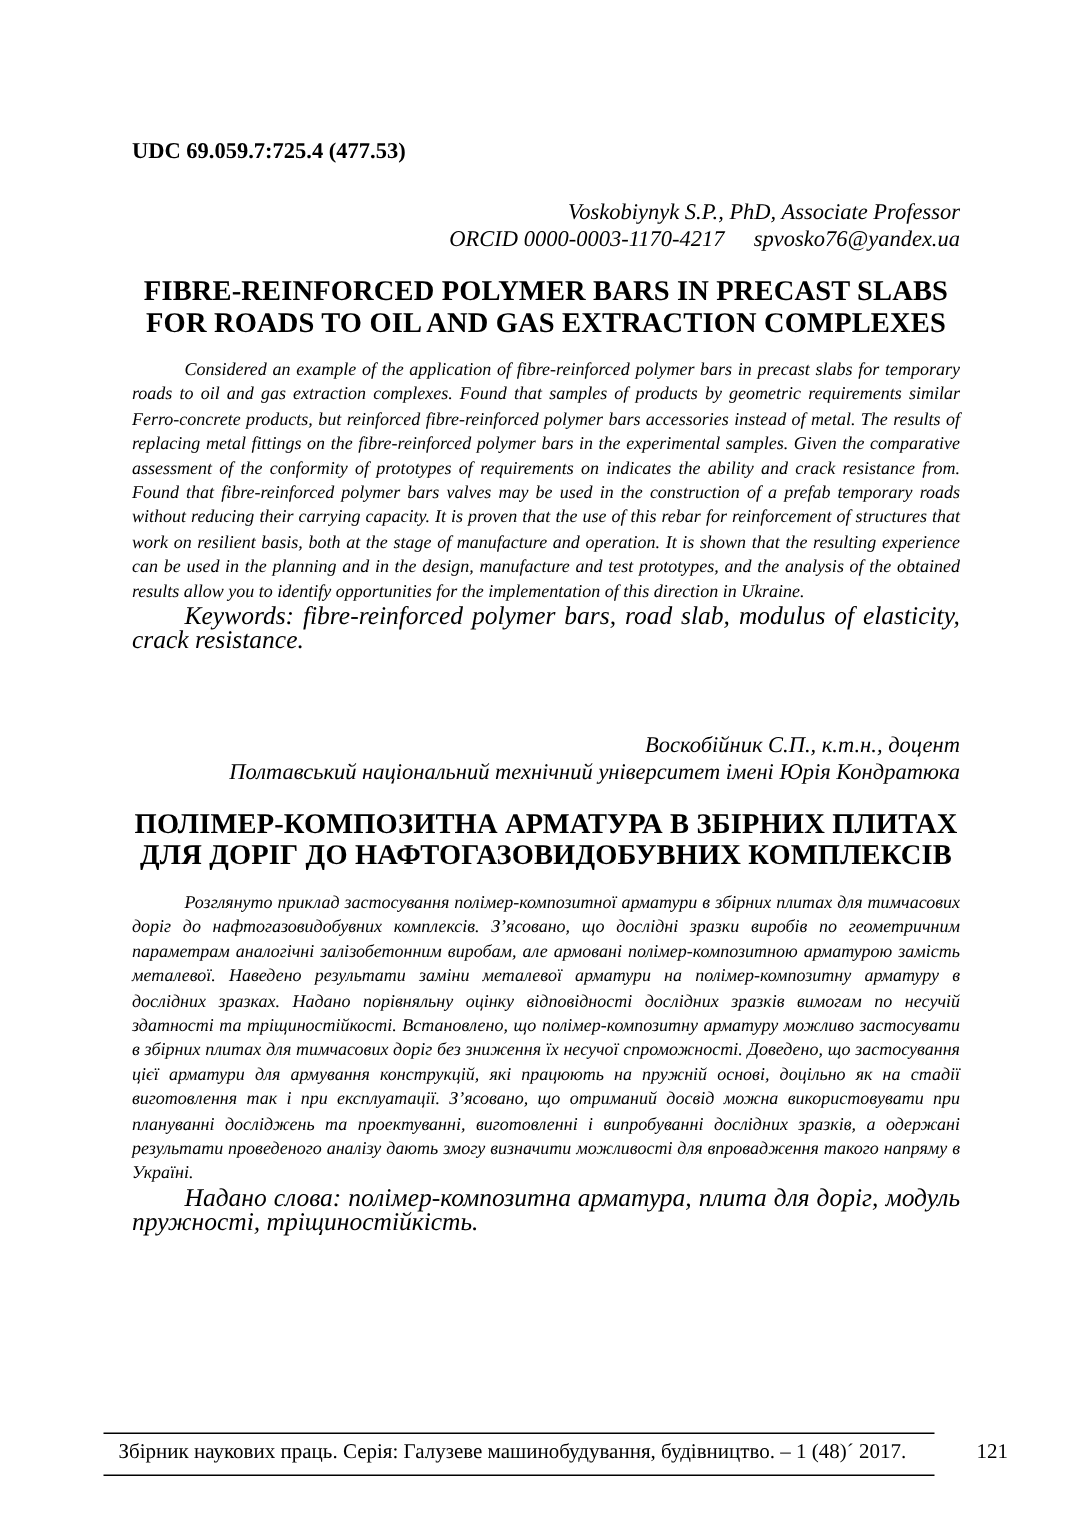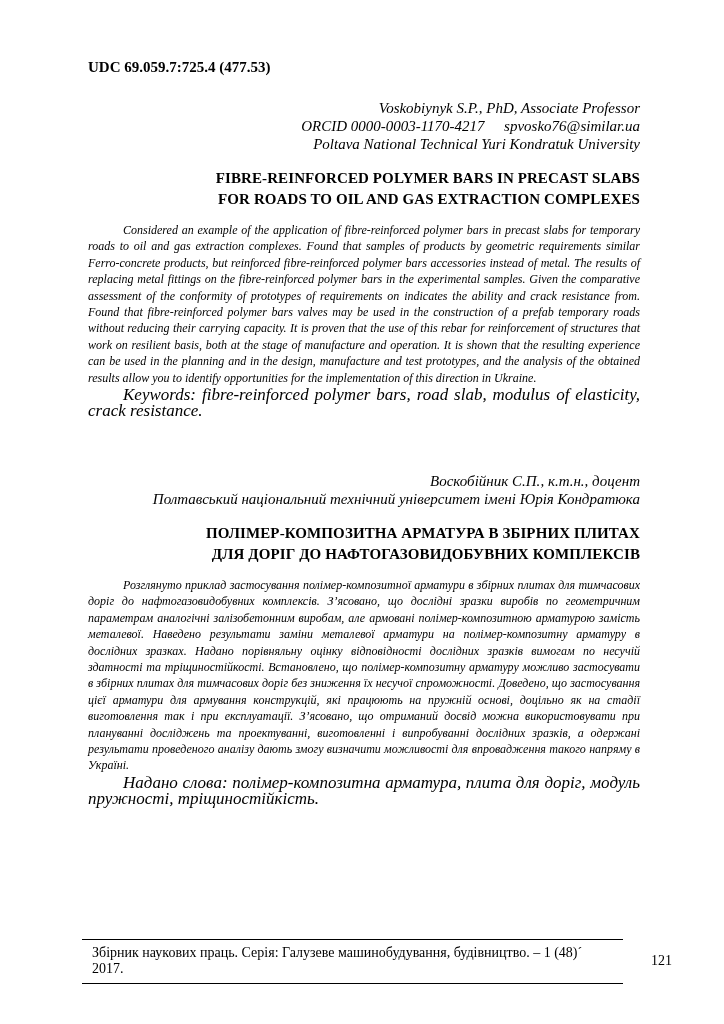--- a/index.html
+++ b/index.html
@@ -7,41 +7,41 @@
   body {
     background: #ffffff;
     color: #000000;
     font-family: "Liberation Serif", serif;
     position: relative;
     overflow: hidden;
   }
   .page {
     position: absolute;
     inset: 0;
-    padding: 58px 84px 0 88px;
+    padding: 92px 84px 0 88px;
   }
   .udc {
     font-weight: bold;
     font-size: 15px;
     line-height: 19px;
   }
   .author-block {
     text-align: right;
     font-size: 15px;
     line-height: 18px;
     margin-top: 22px;
   }
   .author-block.uk { margin-top: 52px; }
   .it { font-style: italic; }
   .bi { font-style: italic; font-weight: normal; }
   .email { margin-left: 1.3em; }
   .title {
-    font-size: 15px;
+    font-size: 19px;
     font-weight: bold;
-    text-align: right;
+    text-align: center;
     white-space: pre-line;
     line-height: 21px;
     margin-top: 15px;
     letter-spacing: 0.1px;
   }
   .abstract {
     font-style: italic;
     font-size: 12px;
     line-height: 16.4px;
     text-align: justify;
@@ -50,21 +50,21 @@
   }
   .keywords {
     font-size: 17px;
     line-height: 16.4px;
     text-align: justify;
     text-indent: 35px;
     margin-top: 1px;
   }
   .footer {
     position: absolute;
-    left: 82px;
+    left: 69px;
     right: 52px;
     bottom: 40px;
     display: flex;
     align-items: center;
     font-size: 14px;
   }
   .footer-box {
     flex: 1;
     border-top: 1px solid #000;
     border-bottom: 1px solid #000;
@@ -78,22 +78,21 @@
 </style>
 </head>
 <body>
 
 <div class="page">
 
   <p class="udc">UDC 69.059.7:725.4 (477.53)</p>
 
   <div class="author-block en">
     <p><span class="bi">Voskobiynyk S.P.</span><span class="it">, PhD, Associate Professor</span></p>
-    <p><span class="it">ORCID 0000-0003-1170-4217</span><span class="it email">spvosko76@similar.ua</span></p>
-    <p class="it">Poltava National Technical Yuri Kondratuk University</p>
+    <p><span class="it">ORCID 0000-0003-1170-4217</span><span class="it email">spvosko76@yandex.ua</span></p>
   </div>
 
   <h1 class="title">FIBRE-REINFORCED POLYMER BARS IN PRECAST SLABS
 FOR ROADS TO OIL AND GAS EXTRACTION COMPLEXES</h1>
 
   <p class="abstract">Considered an example of the application of fibre-reinforced polymer bars in precast slabs for temporary roads to oil and gas extraction complexes. Found that samples of products by geometric requirements similar Ferro-concrete products, but reinforced fibre-reinforced polymer bars accessories instead of metal. The results of replacing metal fittings on the fibre-reinforced polymer bars in the experimental samples. Given the comparative assessment of the conformity of prototypes of requirements on indicates the ability and crack resistance from. Found that fibre-reinforced polymer bars valves may be used in the construction of a prefab temporary roads without reducing their carrying capacity. It is proven that the use of this rebar for reinforcement of structures that work on resilient basis, both at the stage of manufacture and operation. It is shown that the resulting experience can be used in the planning and in the design, manufacture and test prototypes, and the analysis of the obtained results allow you to identify opportunities for the implementation of this direction in Ukraine.</p>
 
   <p class="keywords"><span class="bi">Keywords:</span><span class="it"> fibre-reinforced polymer bars, road slab, modulus of elasticity, crack resistance.</span></p>
 
   <div class="author-block uk">

